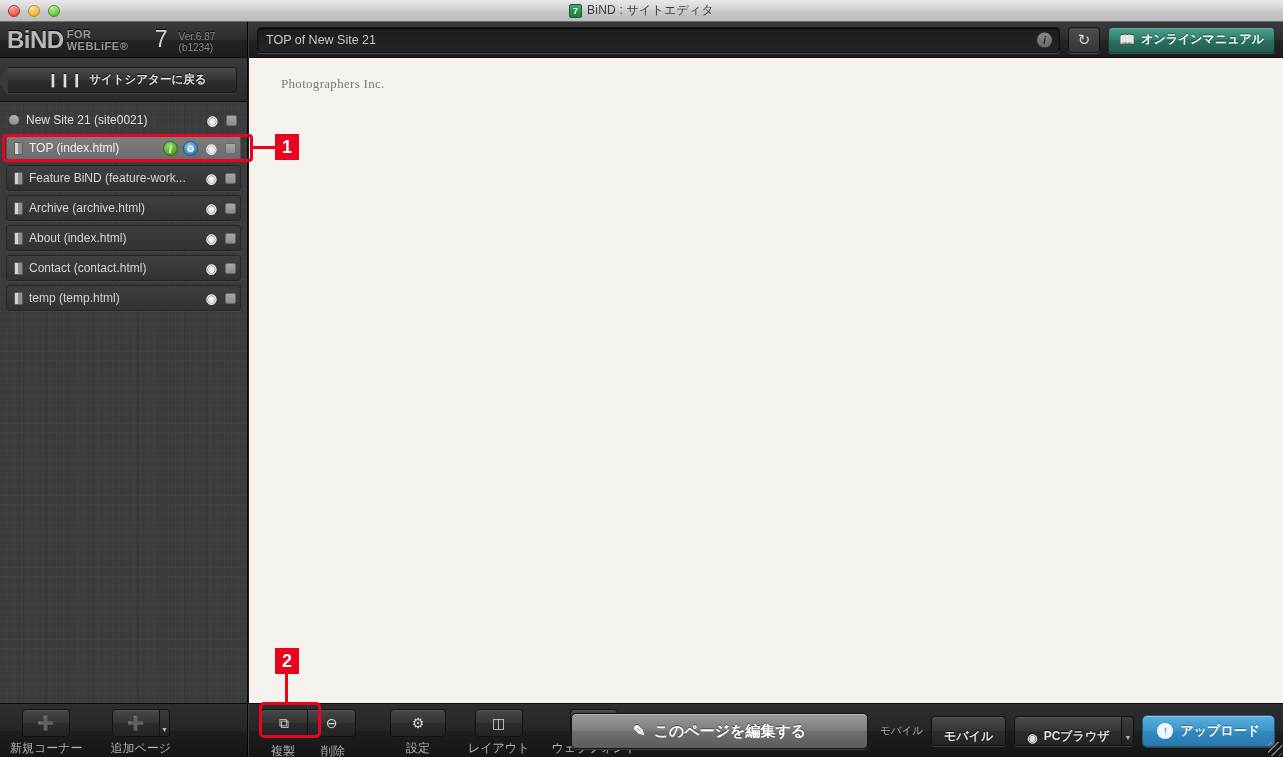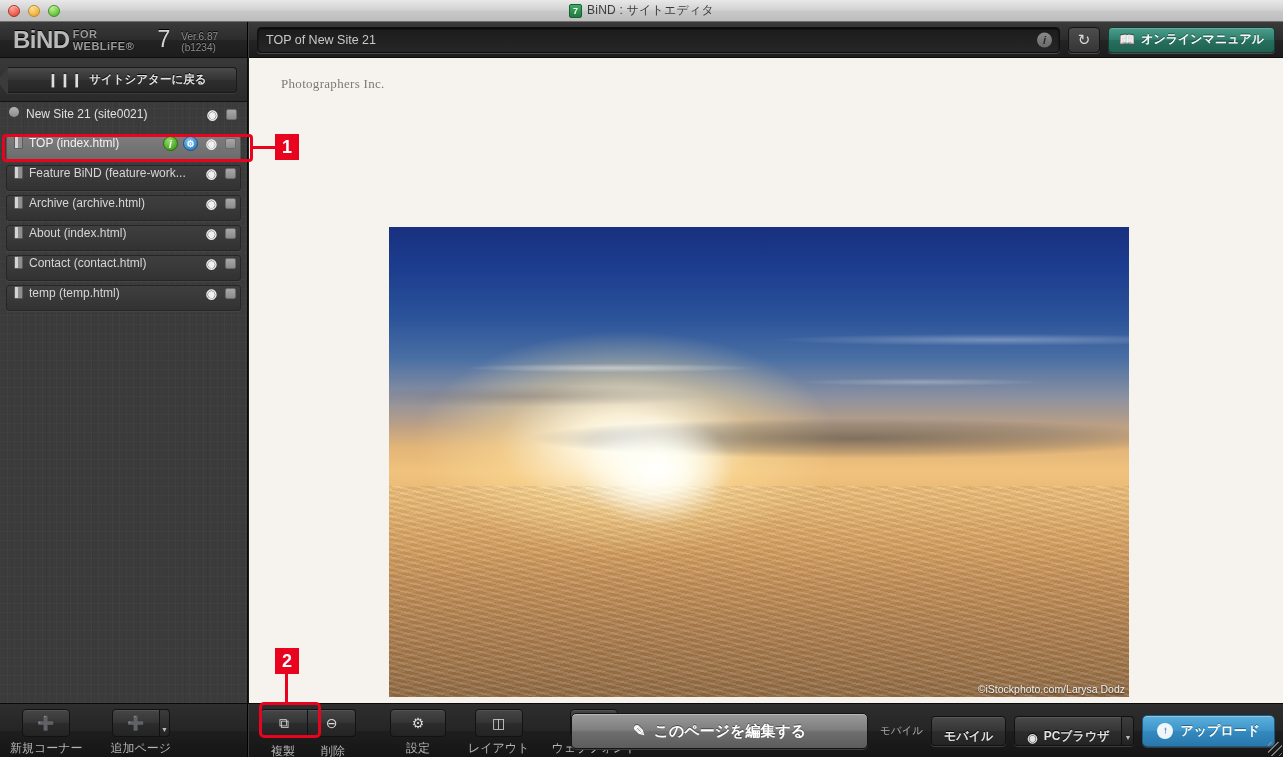--- a/index.html
+++ b/index.html
@@ -41,21 +41,21 @@
   .toolbar {
     position: absolute; top: 22px; left: 0; width: 1283px; height: 36px;
     background: linear-gradient(to bottom, #3a3a3a 0%, #2c2c2c 50%, #242424 51%, #1c1c1c 100%);
     border-bottom: 1px solid #0d0d0d;
     display: flex; align-items: center;
   }
   .brand {
     width: 248px; height: 36px; display: flex; align-items: center;
     border-right: 1px solid #000;
     box-shadow: 1px 0 0 #3d3d3d;
-    padding-left: 13px;
+    padding-left: 7px;
   }
   .brand-bind {
     font-size: 24px; font-weight: bold; color: #b9b9b9;
     letter-spacing: -0.5px;
     text-shadow: 0 -1px 0 #000;
   }
   .brand-sub {
     font-size: 11px; font-weight: bold; color: #9a9a9a; letter-spacing: .5px;
     margin-left: 3px; text-shadow: 0 -1px 0 #000;
   }
@@ -133,21 +133,21 @@
   .theater-btn::before {
     content: ""; position: absolute; left: -11px; top: -1px;
     width: 0; height: 0;
     border-top: 14px solid transparent; border-bottom: 14px solid transparent;
     border-right: 11px solid #3b3b3b;
   }
   .bars-ico { letter-spacing: 1px; font-size: 13px; color: #dedede; }
 
   .tree { padding: 5px 6px 0 6px; }
   .tree-row {
-    height: 26px; margin-bottom: 4px; display: flex; align-items: flex-start;
+    height: 26px; margin-bottom: 4px; display: flex; align-items: center;
     padding: 0 4px 0 7px; border-radius: 3px; position: relative;
   }
   .tree-site {
     color: #e0e0e0; font-size: 12px;
     background: transparent; padding-left: 3px; margin-bottom: 2px;
   }
   .dot-ico {
     width: 10px; height: 10px; border-radius: 50%;
     background: linear-gradient(to bottom, #b4b4b4, #8c8c8c);
     margin-right: 7px; flex: 0 0 auto;
@@ -492,26 +492,20 @@
           <span class="ri ri-eye">◉</span>
           <span class="ri-sq"></span>
         </span>
       </div>
     </div>
   </div>
 
   <div class="preview">
     <div class="site-brandline">Photographers Inc.</div>
 
-    <div class="hero">
-      <div class="hero-clouds"></div>
-      <div class="hero-seacloud"></div>
-      <div class="hero-sun"></div>
-      <div class="hero-credit">©iStockphoto.com/Larysa Dodz</div>
-    </div>
   </div>
 
   <div class="callout-box"></div>
   <div class="callout-line-1"></div>
   <div class="marker" id="marker1">1</div>
 
   <div class="marker" id="marker2">2</div>
   <div class="callout-line-2"></div>
   <div class="callout-box-2"></div>
 

